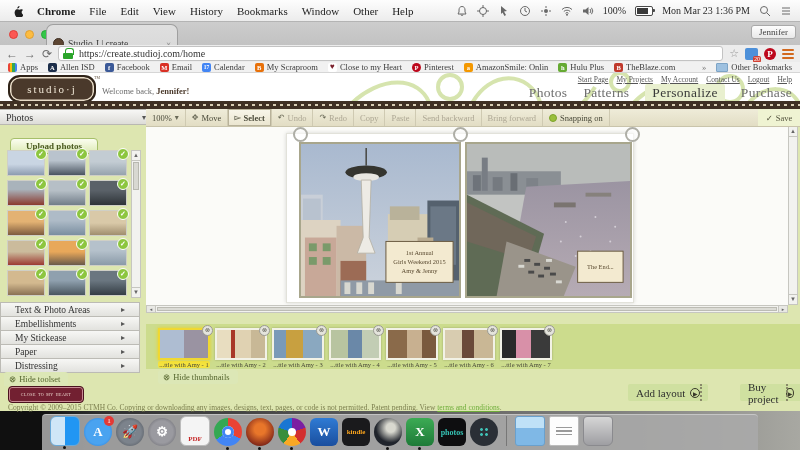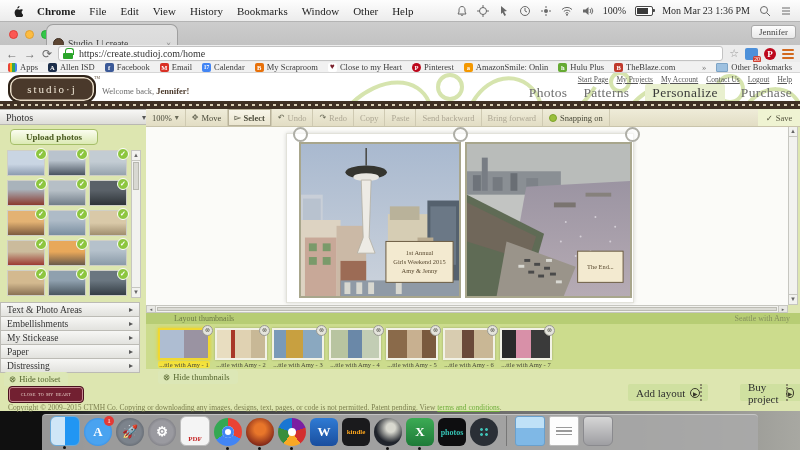--- a/index.html
+++ b/index.html
@@ -83,21 +83,21 @@
     align-items:center;letter-spacing:.3px;}
   .sj-nav .active{background:#e9f0cf;color:#3a3a3a;padding:1px 7px;border-radius:2px;}
   .stitchbar{position:absolute;left:0;top:101px;width:800px;height:8px;background:#3f3024;z-index:50;}
   .stitchbar:before{content:"";position:absolute;left:0;right:0;top:3px;height:2px;
     background:repeating-linear-gradient(90deg,#d8cdb4 0 3px,transparent 3px 7px);}
   
   .sidebar{position:absolute;left:0;top:109px;width:146px;bottom:39px;z-index:40;}
   .acc-head{height:14px;background:linear-gradient(#f7f7f5,#dddcd8);border:1px solid #b9b8b2;border-left:none;
     display:flex;align-items:center;justify-content:space-between;padding:0 6px;font-size:10px;color:#333;}
   .photos-head{position:absolute;left:0;top:0;width:140px;}
-  .upload-btn{position:absolute;left:10px;top:20px;width:86px;height:14px;background:linear-gradient(#fbfdf0,#dcea b4);
+  .upload-btn{position:absolute;left:10px;top:29px;width:86px;height:14px;background:linear-gradient(#fbfdf0,#dcea b4);
     background:linear-gradient(#fbfdf0,#dceab4);border:1px solid #a6bf6a;border-radius:4px;
     font-size:9px;font-weight:bold;color:#4a5a20;text-align:center;line-height:14px;}
   .pgrid{position:absolute;left:7px;top:41px;width:122px;height:148px;display:grid;
     grid-template-columns:repeat(3,38px);grid-auto-rows:26px;gap:4px 3px;}
   .pcell{position:relative;border:1px solid #cfcfc6;box-sizing:border-box;}
   .pcheck{position:absolute;right:-3px;top:-3px;width:10px;height:10px;border-radius:50%;background:#8dc63f;
     border:1px solid #fff;color:#fff;font-size:7px;line-height:10px;text-align:center;font-weight:bold;}
   .pcell:nth-child(1){background:linear-gradient(#c9d5e3 55%,#8d9cb0);}
   .pcell:nth-child(2){background:linear-gradient(#b9c3cd 40%,#4b5561);}
   .pcell:nth-child(3){background:linear-gradient(#c3ccd3 45%,#96a3ad);}
@@ -113,21 +113,21 @@
   .pcell:nth-child(13){background:linear-gradient(#d3b98f 50%,#8a7154);}
   .pcell:nth-child(14){background:linear-gradient(#8fa0ae 40%,#49565f);}
   .pcell:nth-child(15){background:linear-gradient(#6a7680 40%,#343d44);}
   .vscroll{position:absolute;left:131px;top:41px;width:10px;height:148px;background:#f2f2ef;
     border:1px solid #c6c6c0;box-sizing:border-box;}
   .vs-btn{height:9px;border-bottom:1px solid #c6c6c0;font-size:6px;color:#666;text-align:center;line-height:9px;}
   .vs-thumb{margin:1px;height:26px;background:#d8d8d2;border:1px solid #b8b8b0;}
   .vs-down{position:absolute;bottom:0;left:0;right:0;border-top:1px solid #c6c6c0;border-bottom:none;}
   .acc-list{position:absolute;left:0;top:193px;width:140px;}
   .acc-item{height:13px;background:linear-gradient(#f7f7f5,#e2e2de);border:1px solid #bcbbb5;border-top:none;
-    display:flex;align-items:center;justify-content:space-between;padding:0 6px;font-size:9.5px;color:#333;}
+    display:flex;align-items:center;justify-content:space-between;padding:0 14px;font-size:9.5px;color:#333;}
   .acc-item:first-child{border-top:1px solid #bcbbb5;}
   .acc-arrow{color:#555;font-size:8px;}
   .hide-link{position:absolute;left:4px;top:263px;background:#dce7b6;border-radius:3px 3px 0 0;
     padding:2px 8px 2px 5px;font-size:8.5px;color:#55652e;display:flex;gap:3px;align-items:center;}
   
   .ed-toolbar{position:absolute;left:146px;top:109px;width:612px;height:17px;background:linear-gradient(#efecd9,#e2ddc4);
     border-bottom:1px solid #c9c4ab;display:flex;align-items:center;font-size:8.5px;color:#4a4a3a;z-index:45;}
   .tbtn{padding:0 6px;height:100%;display:flex;align-items:center;gap:3px;border-right:1px solid #cfcab2;white-space:nowrap;}
   .tbtn .glyph{font-size:8px;color:#6a6a58;}
   .tbtn.disabled{color:#aaa torchwood;color:#ada794;}
@@ -640,24 +640,20 @@
   <div class="vscroll2">
     <div class="vs-btn">▲</div>
     <div class="vs-btn vs-down">▼</div>
   </div>
   <div class="hscroll">
     <span class="hs-btn">◂</span>
     <span class="hs-thumb"></span>
     <span class="hs-btn hs-right">▸</span>
   </div>
 
-  <div class="greenbar">
-    <span>Layout thumbnails</span>
-    <span class="proj">Seattle with Amy</span>
-  </div>
   <div class="strip">
     <div class="thumb selected" style="left:12px">
       <div class="timg t1">
           <span class="tclose">⊗</span>
         </div>
       <div class="tlabel">...ttle with Amy - 1</div>
     </div>
     <div class="thumb" style="left:69px">
       <div class="timg t2">
           <span class="tclose">⊗</span>

